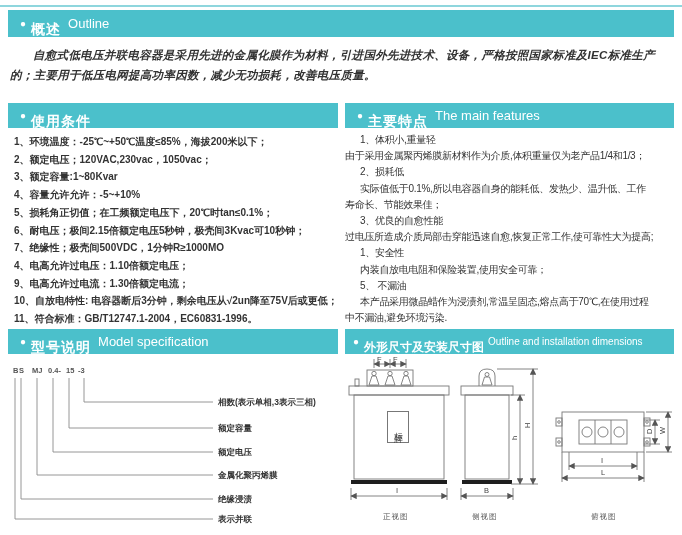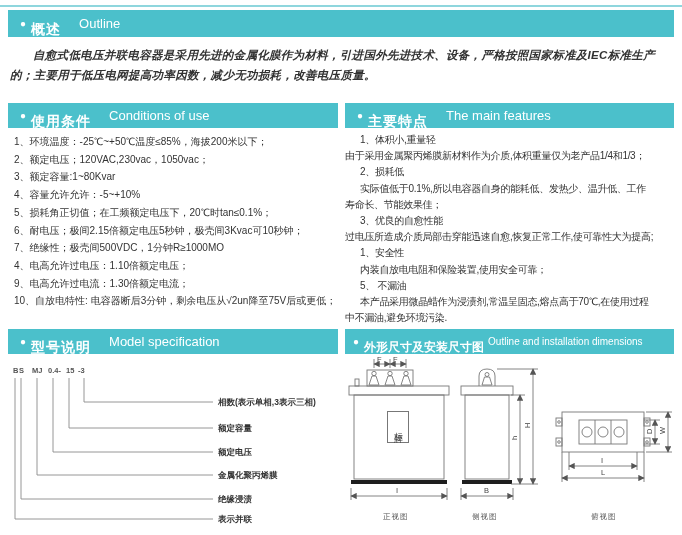--- a/index.html
+++ b/index.html
@@ -3,32 +3,32 @@
 <meta charset="utf-8">
 <style>
   html,body{margin:0;padding:0;background:#fff;}
   .page{position:relative;width:682px;height:535px;background:#fff;overflow:hidden;
         font-family:"Liberation Sans",sans-serif;color:#333;}
   .topline{position:absolute;top:5px;left:0;width:682px;height:2px;background:#8fd6dd;}
   .secbar{position:absolute;background:#4bc0cb;color:#fff;display:flex;align-items:center;
           padding-left:12px;box-sizing:border-box;overflow:hidden;white-space:nowrap;}
   .secbar .bullet{font-size:10px;margin-right:5px;line-height:1;}
   .secbar .zh{font-weight:bold;font-size:14px;letter-spacing:1px;margin-top:12px;}
-  .secbar .en{font-size:13px;margin-left:18px;}
+  .secbar .en{font-size:13px;margin-left:7px;}
   #bar-outline{top:10px;left:8px;width:666px;height:27px;}
   #bar-conditions{top:103px;left:8px;width:330px;height:25px;}
   #bar-features{top:103px;left:345px;width:329px;height:25px;}
   #bar-model{top:329px;left:8px;width:330px;height:25px;}
   #bar-dims{top:329px;left:345px;width:329px;height:25px;padding-left:8px;}
   #bar-dims .zh{font-size:12px;letter-spacing:0;}
   #bar-dims .en{font-size:10px;margin-left:4px;}
   .intro{position:absolute;top:45px;left:10px;width:662px;font-size:11.5px;font-weight:bold;
          line-height:20px;text-indent:2em;letter-spacing:0.3px;font-style:italic;}
   .cond-list{position:absolute;top:133px;left:14px;margin:0;padding:0;list-style:none;
-             font-size:10px;font-weight:normal;line-height:17.7px;white-space:nowrap;}
+             font-size:10px;font-weight:bold;line-height:17.7px;white-space:nowrap;}
   .feat-list{position:absolute;top:132px;left:345px;width:334px;font-size:10px;font-weight:normal;
              line-height:16.2px;letter-spacing:-0.3px;white-space:nowrap;}
   .feat-list .ind{padding-left:15px;}
   .svgbox{position:absolute;}
   #model-svg{left:8px;top:358px;}
   #draw-svg{left:341px;top:356px;}
   svg text{font-family:"Liberation Sans",sans-serif;fill:#444;}
   .code-txt{font-size:7.5px;font-weight:bold;fill:#555;}
   .tree-label{font-size:8.5px;font-weight:bold;fill:#333;}
   .dim-label{font-size:7.5px;fill:#444;}
@@ -48,40 +48,40 @@
     <span class="bullet">●</span>
     <span class="zh">概述</span>
     <span class="en">Outline</span>
   </div>
 
   <div class="intro">自愈式低电压并联电容器是采用先进的金属化膜作为材料，引进国外先进技术、设备，严格按照国家标准及IEC标准生产的；主要用于低压电网提高功率因数，减少无功损耗，改善电压质量。</div>
 
   <div class="secbar" id="bar-conditions">
     <span class="bullet">●</span>
     <span class="zh">使用条件</span>
-    <span class="en">Conditions of use</span>
   </div>
 
   <div class="secbar" id="bar-features">
     <span class="bullet">●</span>
     <span class="zh">主要特点</span>
     <span class="en">The main features</span>
   </div>
 
   <ul class="cond-list">
     <li>1、环境温度：-25℃~+50℃温度≤85%，海拔200米以下；</li>
     <li>2、额定电压；120VAC,230vac，1050vac；</li>
     <li>3、额定容量:1~80Kvar</li>
     <li>4、容量允许允许：-5~+10%</li>
     <li>5、损耗角正切值；在工频额定电压下，20℃时tan≤0.1%；</li>
     <li>6、耐电压；极间2.15倍额定电压5秒钟，极壳间3Kvac可10秒钟；</li>
     <li>7、绝缘性；极壳间500VDC，1分钟R≥1000MO</li>
     <li>4、电高允许过电压：1.10倍额定电压；</li>
     <li>9、电高允许过电流：1.30倍额定电流；</li>
     <li>10、自放电特性: 电容器断后3分钟，剩余电压从√2un降至75V后或更低；</li>
+    <li>11、符合标准：GB/T12747.1-2004，EC60831-1996。</li>
   </ul>
 
   <div class="feat-list">
     <div class="ind">1、体积小,重量轻</div>
     <div>由于采用金属聚丙烯膜新材料作为介质,体积重量仅为老产品1/4和1/3；</div>
     <div class="ind">2、损耗低</div>
     <div class="ind">实际值低于0.1%,所以电容器自身的能耗低、发热少、温升低、工作</div>
     <div>寿命长、节能效果佳；</div>
     <div class="ind">3、优良的自愈性能</div>
     <div>过电压所造成介质局部击穿能迅速自愈,恢复正常工作,使可靠性大为提高;</div>

